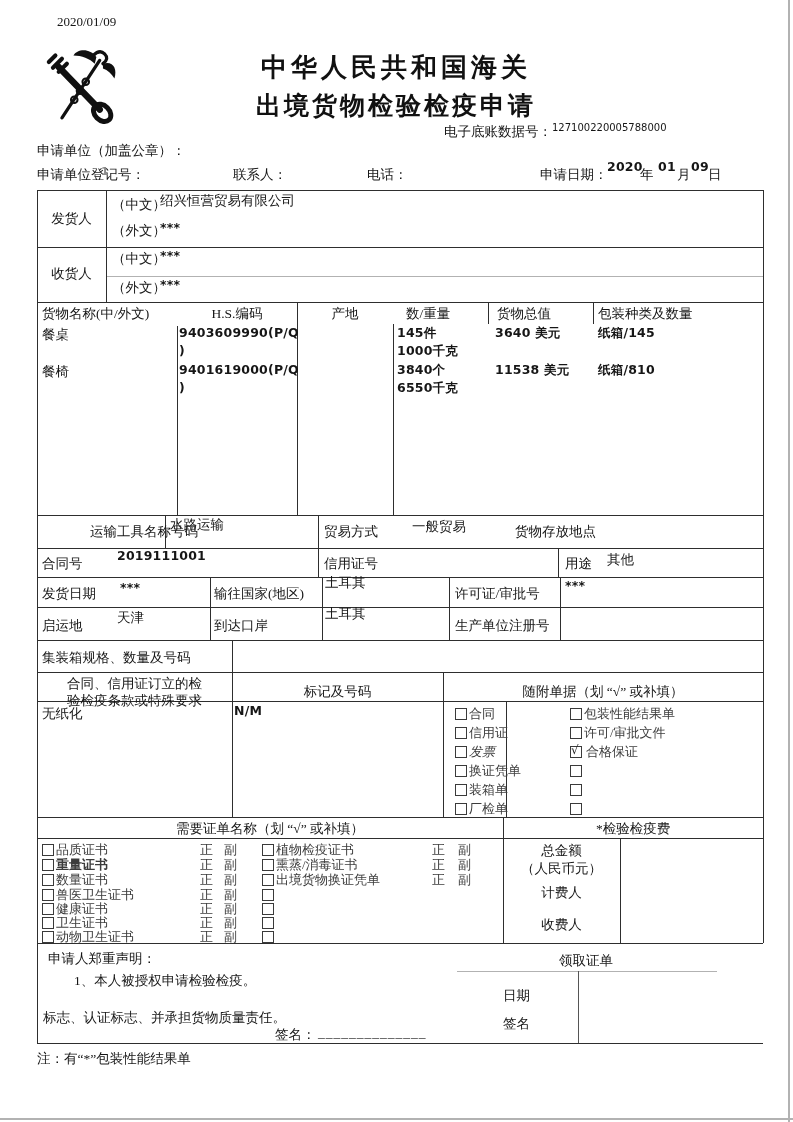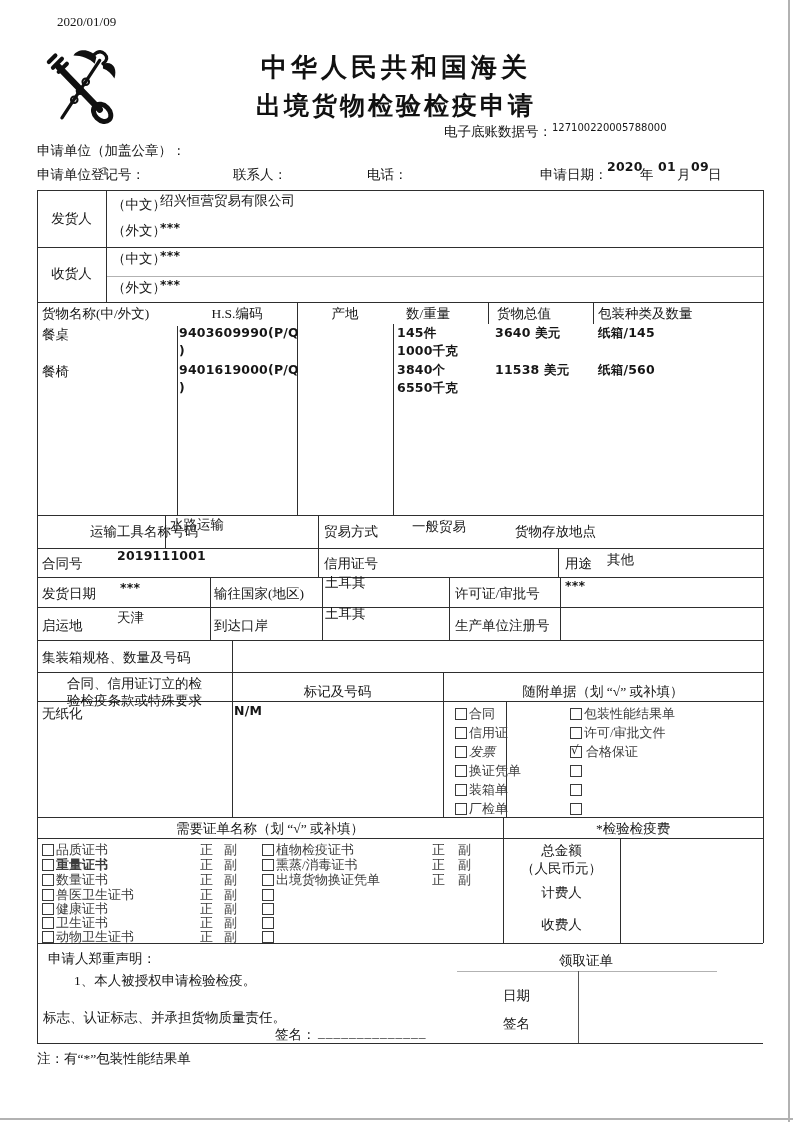--- a/index.html
+++ b/index.html
@@ -134,21 +134,21 @@
   <span class="t fv" style="left:397px;top:344px;">1000千克</span>
   <span class="t fv" style="left:495px;top:326px;">3640 美元</span>
   <span class="t fv" style="left:598px;top:326px;">纸箱/145</span>
 
   <span class="t" style="left:42px;top:364px;">餐椅</span>
   <span class="t fv" style="left:179px;top:363px;">9401619000(P/Q</span>
   <span class="t fv" style="left:179px;top:381px;">)</span>
   <span class="t fv" style="left:397px;top:363px;">3840个</span>
   <span class="t fv" style="left:397px;top:381px;">6550千克</span>
   <span class="t fv" style="left:495px;top:363px;">11538 美元</span>
-  <span class="t fv" style="left:598px;top:363px;">纸箱/560</span>
+  <span class="t fv" style="left:598px;top:363px;">纸箱/810</span>
 
   <span class="t" style="left:42px;top:524px;margin-left:48px;">运输工具名称号码</span>
   <span class="t" style="left:170px;top:517px;">水路运输</span>
   <span class="t" style="left:324px;top:524px;">贸易方式</span>
   <span class="t" style="left:412px;top:519px;">一般贸易</span>
   <span class="t" style="left:515px;top:524px;">货物存放地点</span>
 
   <span class="t" style="left:42px;top:556px;">合同号</span>
   <span class="t fv" style="left:117px;top:549px;">2019111001</span>
   <span class="t" style="left:324px;top:556px;">信用证号</span>

